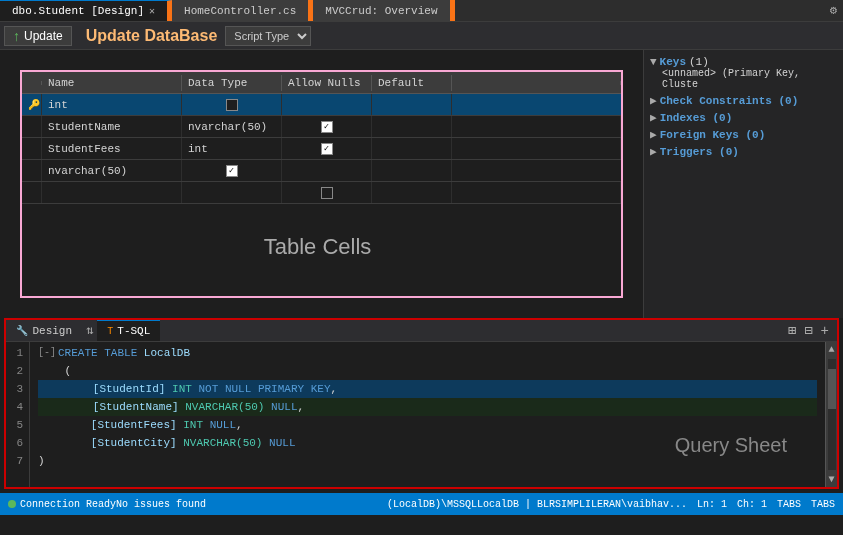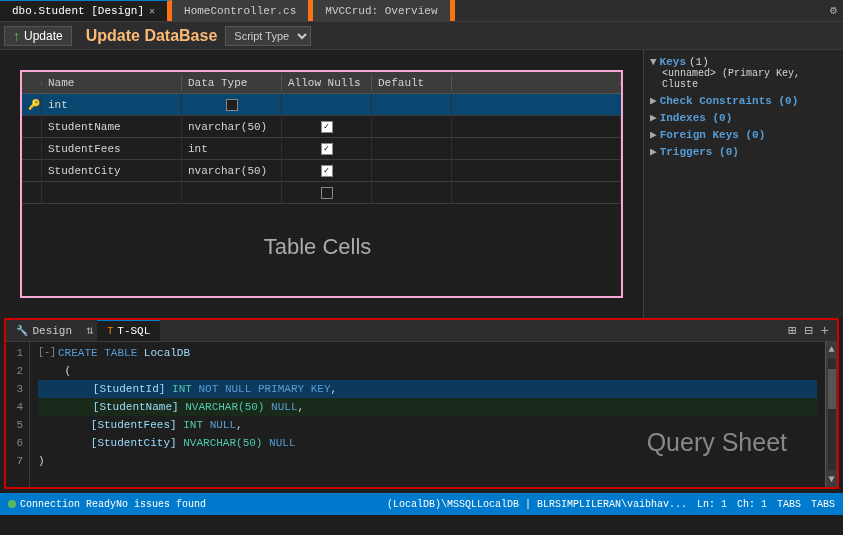--- a/index.html
+++ b/index.html
@@ -426,21 +426,20 @@
           <div class="td">int</div>
           <div class="td checkbox-cell">
             <div class="fake-checkbox checked"></div>
           </div>
           <div class="td"></div>
           <div class="td"></div>
         </div>
 
         <div class="table-row">
           <div class="td"></div>
-          <div class="td">StudentCity</div>
           <div class="td">nvarchar(50)</div>
           <div class="td checkbox-cell">
             <div class="fake-checkbox checked"></div>
           </div>
           <div class="td"></div>
           <div class="td"></div>
         </div>
 
         <div class="table-row">
           <div class="td"></div>
@@ -568,21 +567,21 @@
         <span class="id">[StudentCity]</span>&nbsp;
         <span class="type">NVARCHAR(50)</span>&nbsp;
         <span class="kw">NULL</span>
       </div>
 
       <div class="sql-line">
         <span class="punct">)</span>
       </div>
     </div>
 
-    <div style="position:absolute; right:50px; bottom:30px; color:#888; font-size:25px; font-family:Arial,sans-serif; pointer-events:none;">Query Sheet</div>
+    <div style="position:absolute; right:50px; bottom:30px; color:#888; font-size:20px; font-family:Arial,sans-serif; pointer-events:none;">Query Sheet</div>
 
     <div class="sql-scrollbar">
       <div class="scroll-btn">▲</div>
       <div class="scroll-track">
         <div class="scroll-thumb"></div>
       </div>
       <div class="scroll-btn">▼</div>
     </div>
   </div>
 </div>

